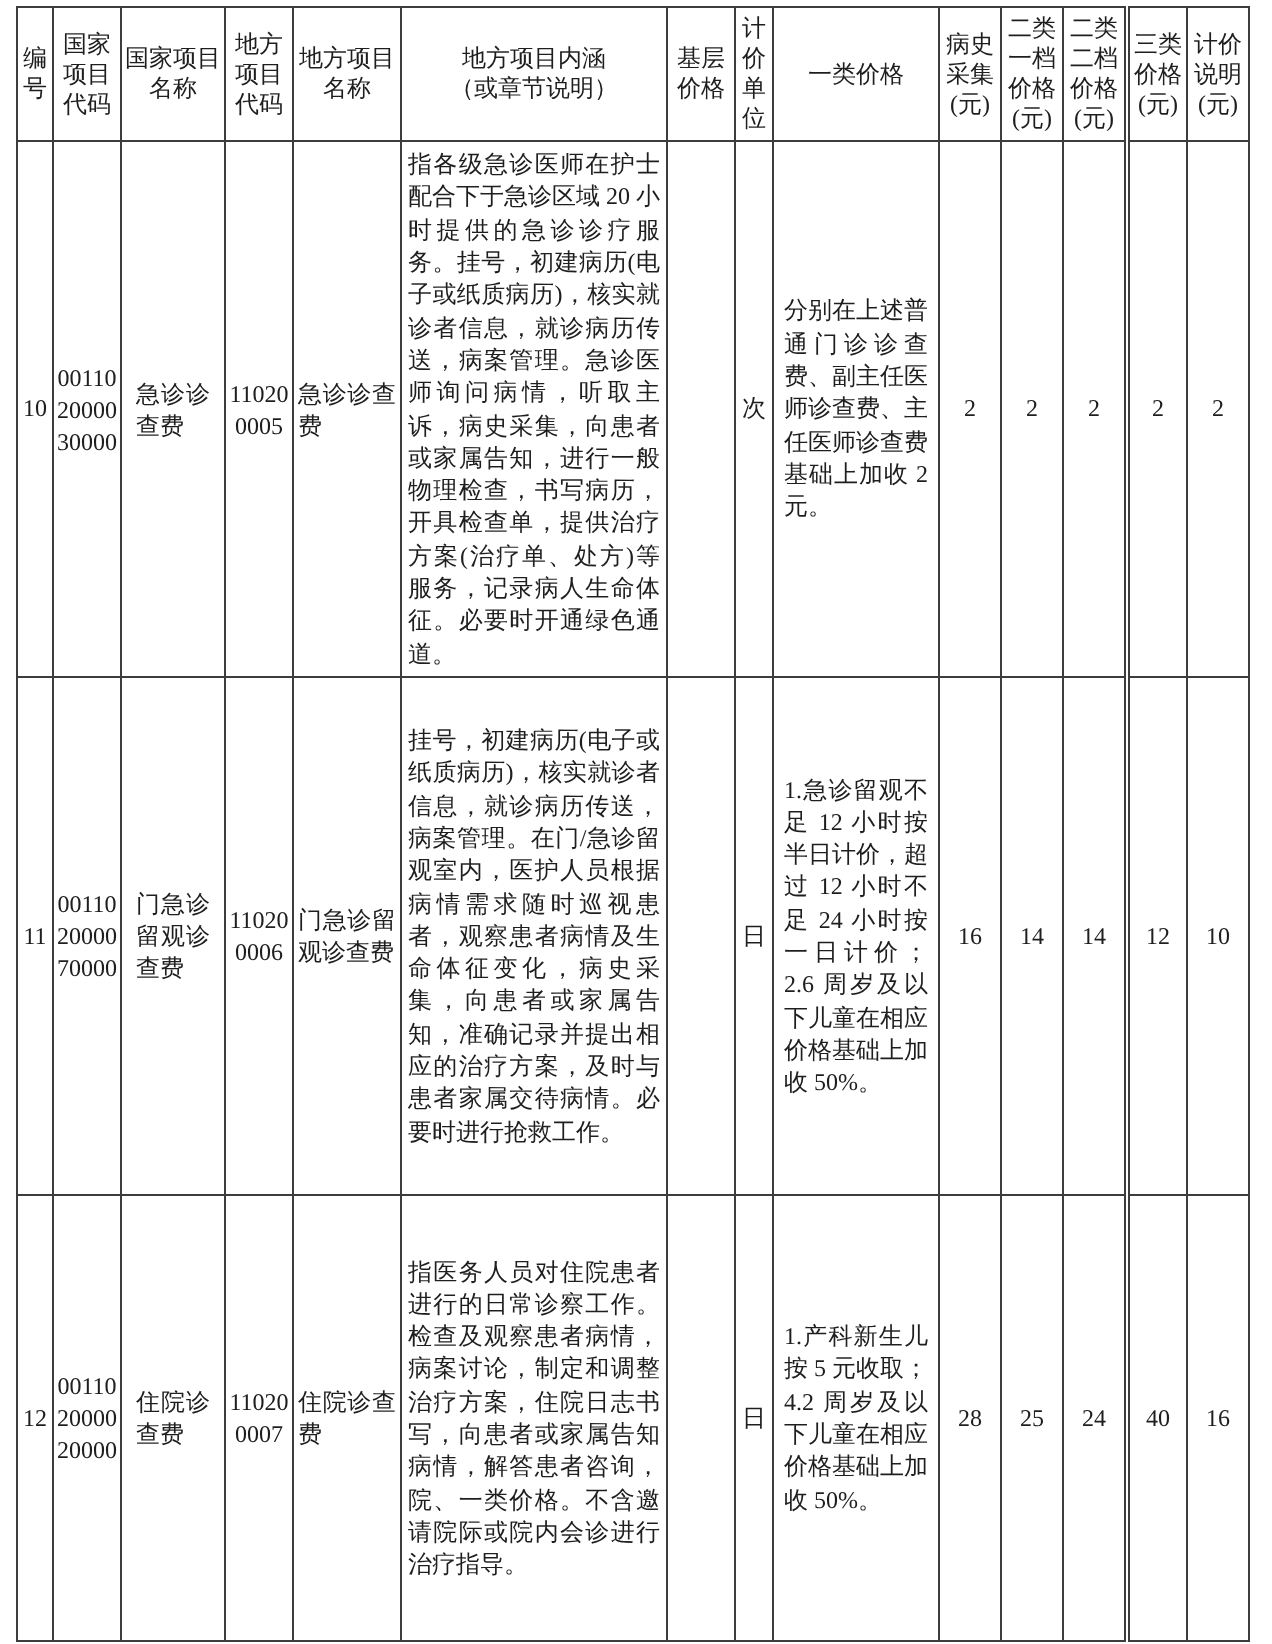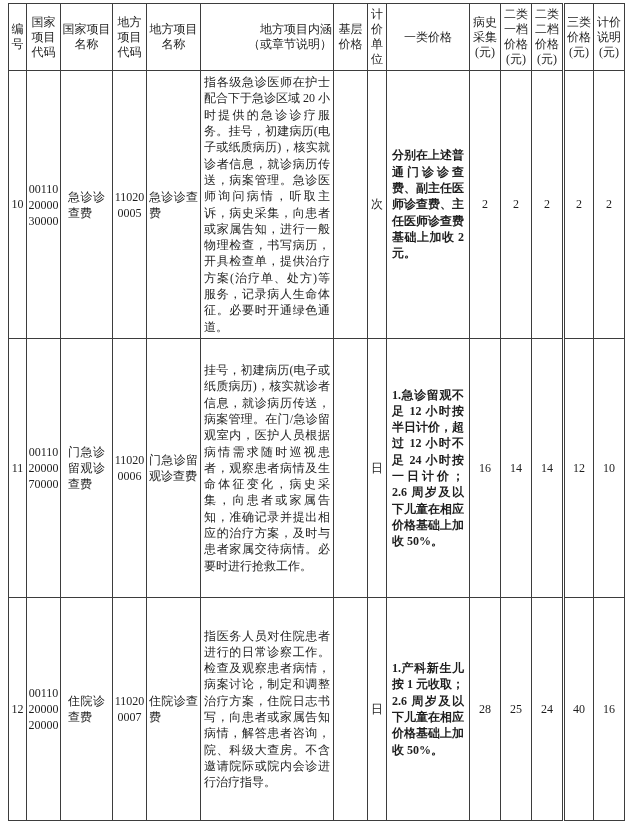--- a/index.html
+++ b/index.html
@@ -30,21 +30,21 @@
     font-weight: normal;
     font-size: 12px;
     vertical-align: middle;
     overflow: hidden;
   }
   .price-table th {
     text-align: center;
     line-height: 15px;
     padding: 2px 1px;
   }
-  .hline { display: block; text-align: right; }
+  .hline { display: block; text-align: center; }
   td.c-no   { text-align: center; }
   td.c-code { text-align: center; padding: 0 1px; }
   .code-line { display: block; text-align: center; line-height: 16px; }
   td.c-nname {
     padding: 0 7px;
     text-align: justify;
     text-justify: inter-character;
     line-height: 16px;
   }
   td.c-lname {
@@ -57,21 +57,20 @@
     padding: 0 3px;
     text-align: justify;
     text-justify: inter-character;
     line-height: 16.3px;
   }
   td.c-note {
     padding: 0 5px;
     text-align: justify;
     text-justify: inter-character;
     line-height: 16.3px;
-    font-weight: bold;
   }
   td.c-unit  { text-align: center; }
   td.c-price { text-align: center; }
   
   .tk { border-left: 3px double #3d3d3d !important; }
 </style>
 </head>
 <body>
 
 <div class="page">
@@ -170,24 +169,24 @@
           <span class="code-line">00110</span>
           <span class="code-line">20000</span>
           <span class="code-line">20000</span>
         </td>
         <td class="c-nname">住院诊查费</td>
         <td class="c-code">
           <span class="code-line">11020</span>
           <span class="code-line">0007</span>
         </td>
         <td class="c-lname">住院诊查费</td>
-        <td class="c-desc">指医务人员对住院患者进行的日常诊察工作。检查及观察患者病情，病案讨论，制定和调整治疗方案，住院日志书写，向患者或家属告知病情，解答患者咨询，院、科级大查房。不含邀请院际或院内会诊进行治疗指导。</td>
+        <td class="c-desc">指医务人员对住院患者进行的日常诊察工作。检查及观察患者病情，病案讨论，制定和调整治疗方案，住院日志书写，向患者或家属告知病情，解答患者咨询，院、一类价格。不含邀请院际或院内会诊进行治疗指导。</td>
         <td></td>
         <td class="c-unit">日</td>
-        <td class="c-note">1.产科新生儿按 1 元收取；2.6 周岁及以下儿童在相应价格基础上加收 50%。</td>
+        <td class="c-note">1.产科新生儿按 5 元收取；4.2 周岁及以下儿童在相应价格基础上加收 50%。</td>
         <td class="c-price">28</td>
         <td class="c-price">25</td>
         <td class="c-price">24</td>
         <td class="c-price tk">40</td>
         <td class="c-price">16</td>
       </tr>
     </tbody>
   </table>
 </div>
 

